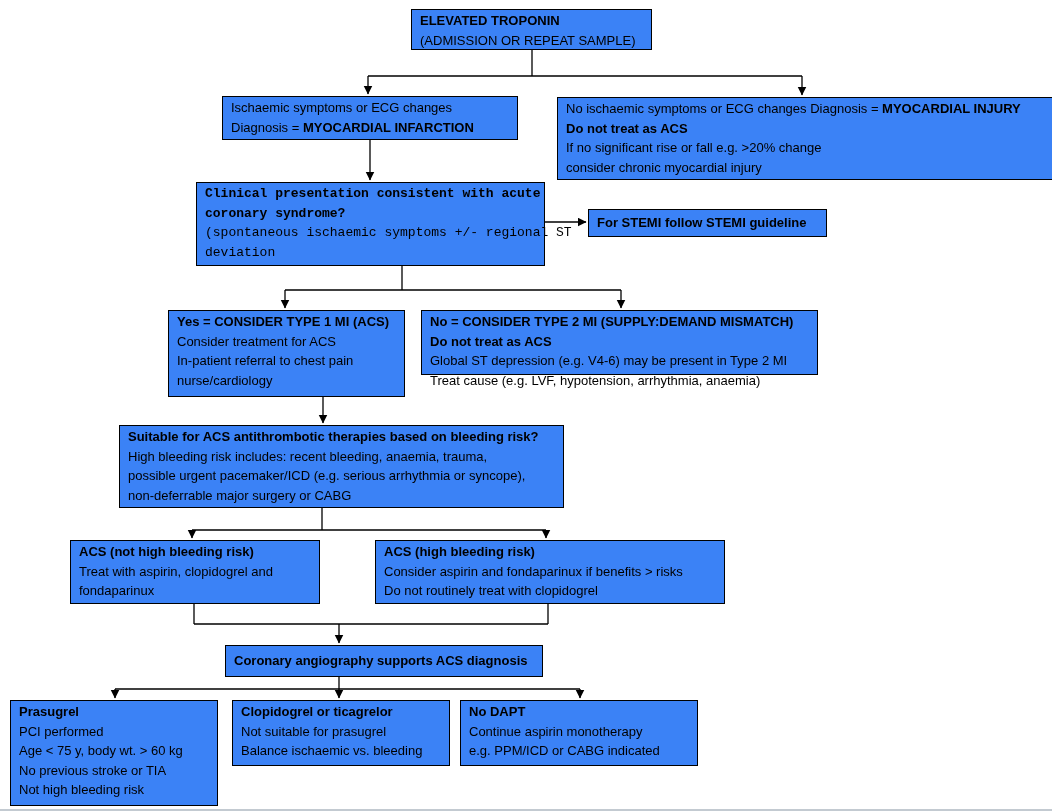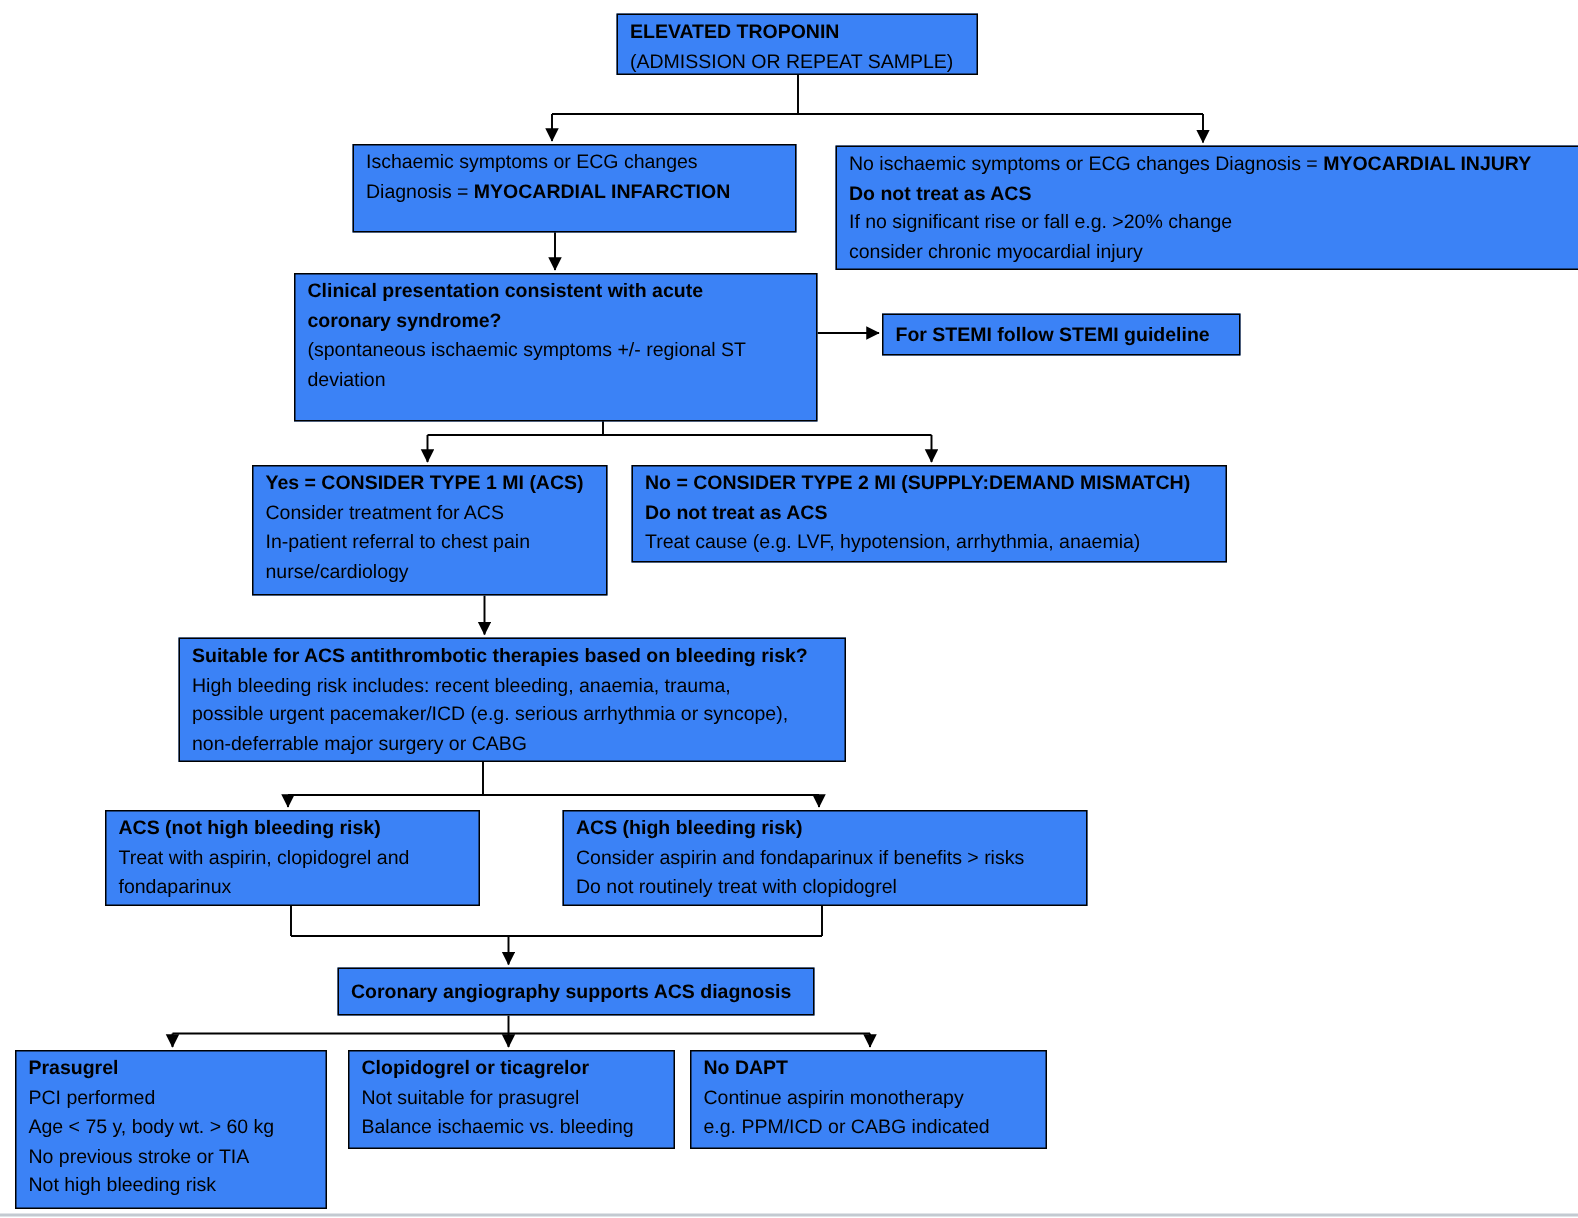--- a/index.html
+++ b/index.html
@@ -60,48 +60,49 @@
       <polyline points="115,689 580,689" class="conn"></polyline>
       <polyline points="115,689 115,698" class="conn" marker-end="url(#arrow)"></polyline>
       <polyline points="339,689 339,698" class="conn" marker-end="url(#arrow)"></polyline>
       <polyline points="580,689 580,698" class="conn" marker-end="url(#arrow)"></polyline>
     </svg>
   <div id="footer-rule"></div>
 <div class="node" style="left: 411px; top: 9px; width: 241px; height: 41px;">
       <div><span class="b">ELEVATED TROPONIN</span></div>
       <div><span>(ADMISSION OR REPEAT SAMPLE)</span></div>
     </div>
-    <div class="node" style="left: 235px; top: 96px; width: 296px; height: 59px;">
+    <div class="node" style="left: 222px; top: 96px; width: 296px; height: 44px;">
       <div><span>Ischaemic symptoms or ECG changes</span></div>
       <div><span>Diagnosis = </span><span class="b">MYOCARDIAL INFARCTION</span></div>
     </div>
     <div class="node" style="left: 557px; top: 97px; width: 531px; height: 83px;">
       <div><span>No ischaemic symptoms or ECG changes Diagnosis = </span><span class="b">MYOCARDIAL INJURY</span></div>
       <div><span class="b">Do not treat as ACS</span></div>
       <div><span>If no significant rise or fall e.g. &gt;20% change</span></div>
       <div><span>consider chronic myocardial injury</span></div>
     </div>
-    <div class="node" style="left: 196px; top: 182px; width: 349px; height: 99px;">
+    <div class="node" style="left: 196px; top: 182px; width: 349px; height: 84px; font-family: Liberation Mono, monospace;">
       <div><span class="b">Clinical presentation consistent with acute</span></div>
       <div><span class="b">coronary syndrome?</span></div>
       <div><span>(spontaneous ischaemic symptoms +/- regional ST</span></div>
       <div><span>deviation</span></div>
     </div>
     <div class="node single" style="left: 588px; top: 209px; width: 239px; height: 28px;">
       <div><span class="b">For STEMI follow STEMI guideline</span></div>
     </div>
     <div class="node" style="left: 168px; top: 310px; width: 237px; height: 87px;">
       <div><span class="b">Yes = CONSIDER TYPE 1 MI (ACS)</span></div>
       <div><span>Consider treatment for ACS</span></div>
       <div><span>In-patient referral to chest pain</span></div>
       <div><span>nurse/cardiology</span></div>
     </div>
     <div class="node" style="left: 421px; top: 310px; width: 397px; height: 65px;">
       <div><span class="b">No = CONSIDER TYPE 2 MI (SUPPLY:DEMAND MISMATCH)</span></div>
       <div><span class="b">Do not treat as ACS</span></div>
+      <div><span>Global ST depression (e.g. V4-6) may be present in Type 2 MI</span></div>
       <div><span>Treat cause (e.g. LVF, hypotension, arrhythmia, anaemia)</span></div>
     </div>
     <div class="node" style="left: 100px; top: 425px; width: 445px; height: 83px; margin-left: 19px;">
       <div><span class="b">Suitable for ACS antithrombotic therapies based on bleeding risk?</span></div>
       <div><span>High bleeding risk includes: recent bleeding, anaemia, trauma,</span></div>
       <div><span>possible urgent pacemaker/ICD (e.g. serious arrhythmia or syncope),</span></div>
       <div><span>non-deferrable major surgery or CABG</span></div>
     </div>
     <div class="node" style="left: 70px; top: 540px; width: 250px; height: 64px;">
       <div><span class="b">ACS (not high bleeding risk)</span></div>

